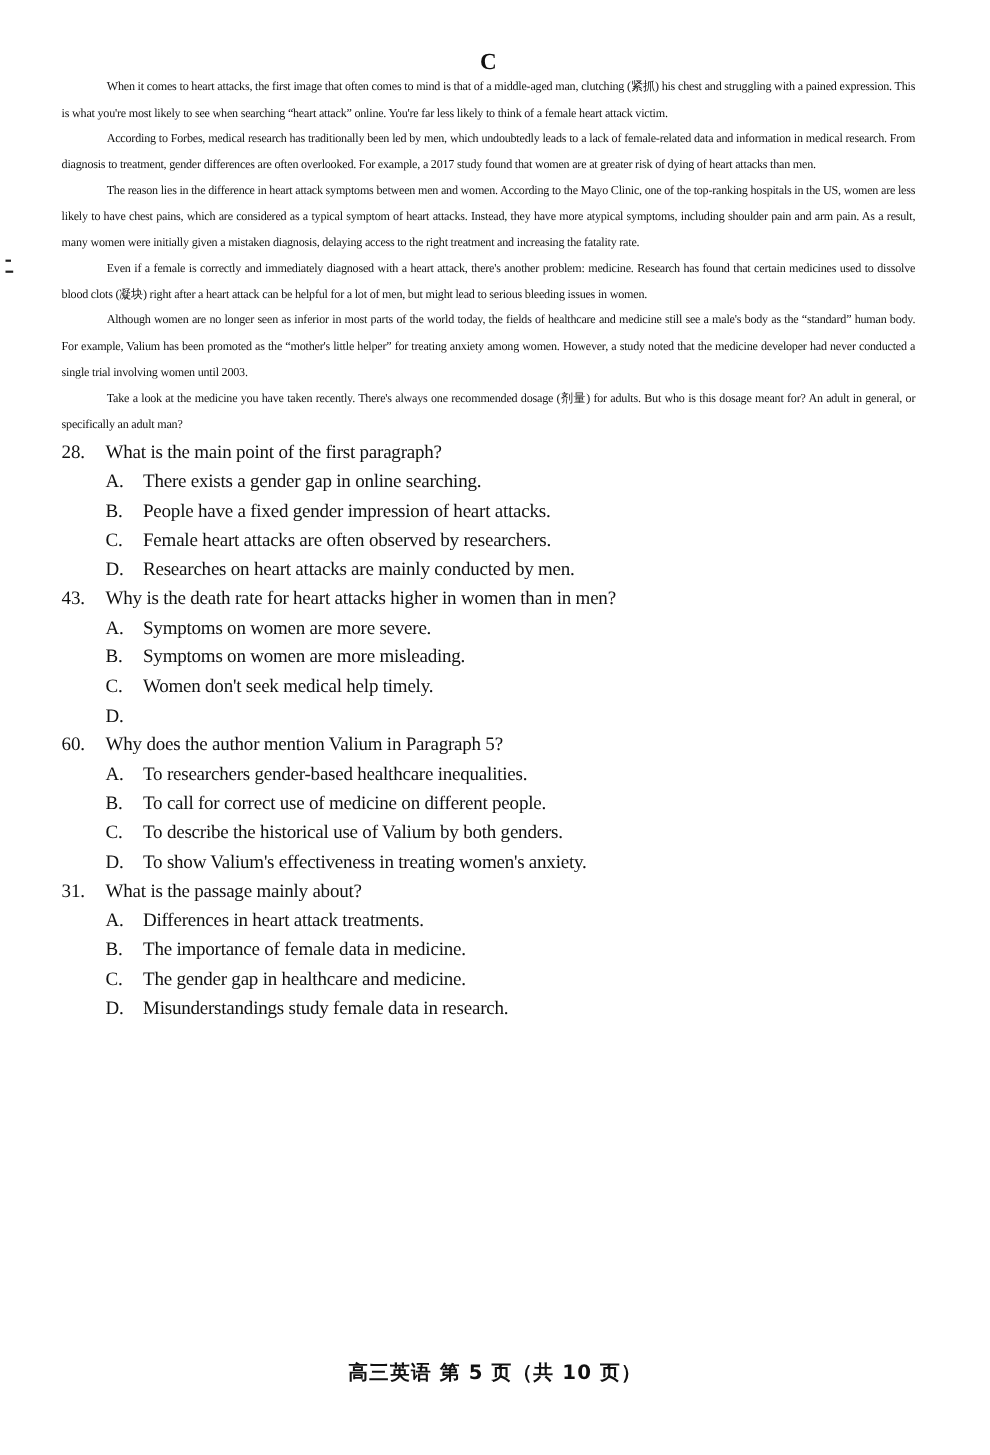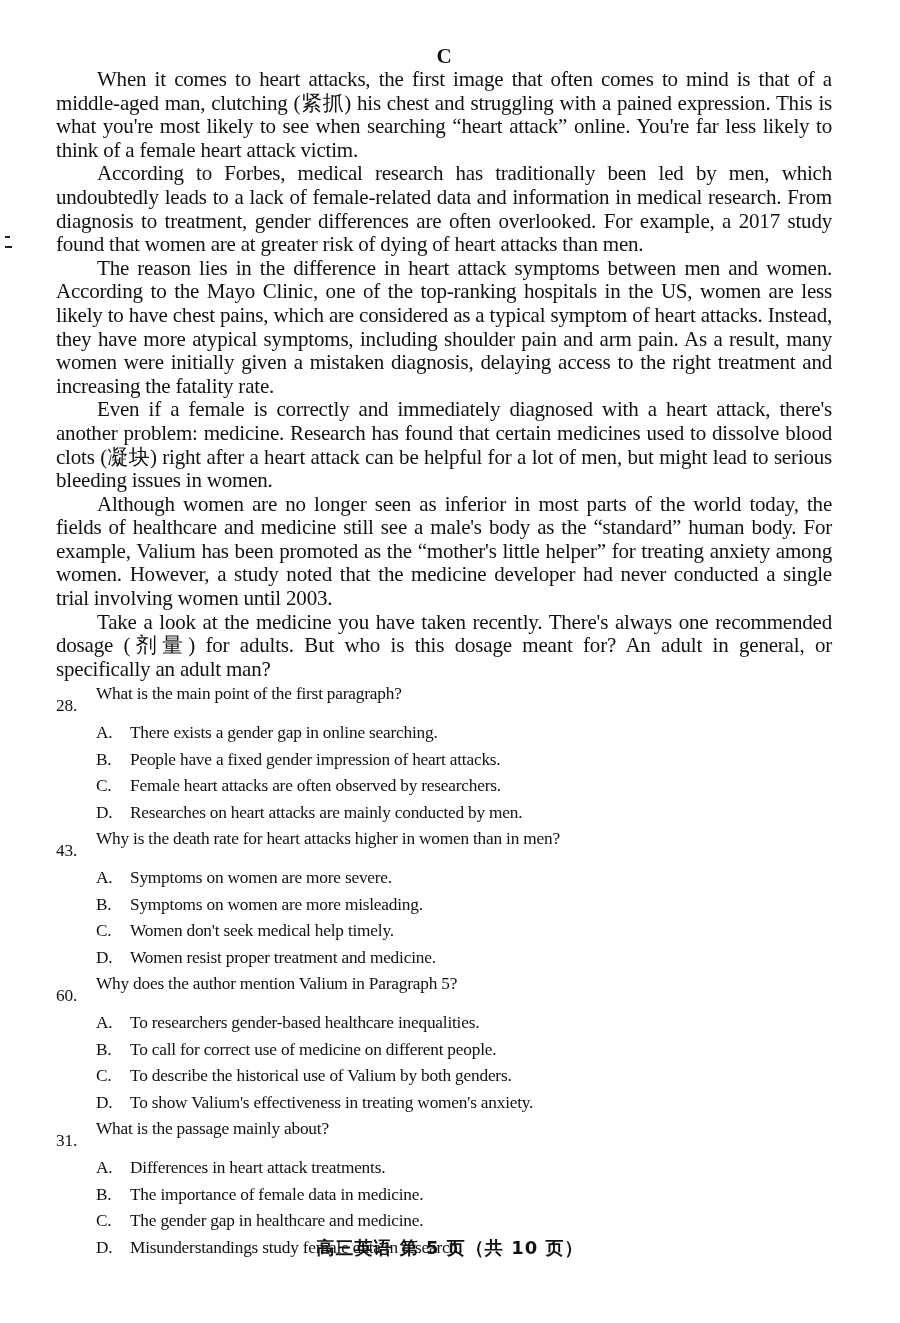--- a/index.html
+++ b/index.html
@@ -9,28 +9,28 @@
     color: #111111;
   }
   .page {
     position: absolute; left: 56px; top: 44px; width: 776px;
   }
   .section-letter {
     text-align: center; font-weight: bold; font-size: 21px; line-height: 24px;
     margin-bottom: 0px;
   }
   .para {
-    font-size: 21px; line-height: 23.6px; text-align: justify;
+    font-size: 11px; line-height: 23.6px; text-align: justify;
     text-indent: 41px; margin: 0; letter-spacing: -0.2px;
   }
   .question {
     font-size: 17.3px; line-height: 26.6px; margin: 0;
     display: flex; letter-spacing: -0.2px;
   }
-  .q-num { width: 40px; flex: none; margin-top: 12px; }
+  .q-num { width: 40px; flex: none; }
   .option {
     font-size: 17.3px; line-height: 26.6px; margin: 0 0 0 40px;
     display: flex; letter-spacing: -0.2px;
   }
   .opt-letter { width: 34px; flex: none; }
   .footer {
     position: absolute; top: 1236px; left: 0; width: 900px; text-align: center;
     font-size: 18px; font-weight: bold; letter-spacing: 1px;
     font-family: "DejaVu Sans", sans-serif;
   }
@@ -92,21 +92,20 @@
       <div class="option">
           <span class="opt-letter">B.</span>
           <span>Symptoms on women are more misleading.</span>
         </div>
       <div class="option">
           <span class="opt-letter">C.</span>
           <span>Women don't seek medical help timely.</span>
         </div>
       <div class="option">
           <span class="opt-letter">D.</span>
-          <span>Women resist proper treatment and medicine.</span>
         </div>
     </div>
 
     <div>
       <div class="question">
         <span class="q-num">60.</span>
         <span>Why does the author mention Valium in Paragraph 5?</span>
       </div>
       <div class="option">
           <span class="opt-letter">A.</span>

